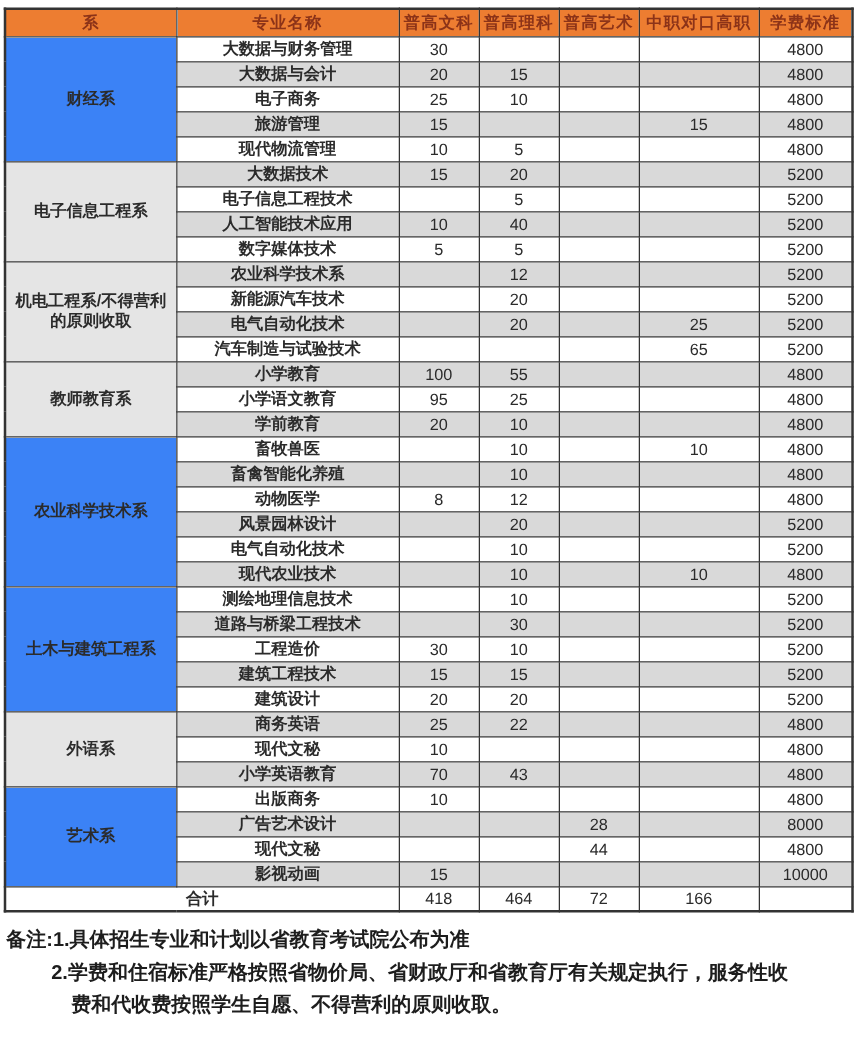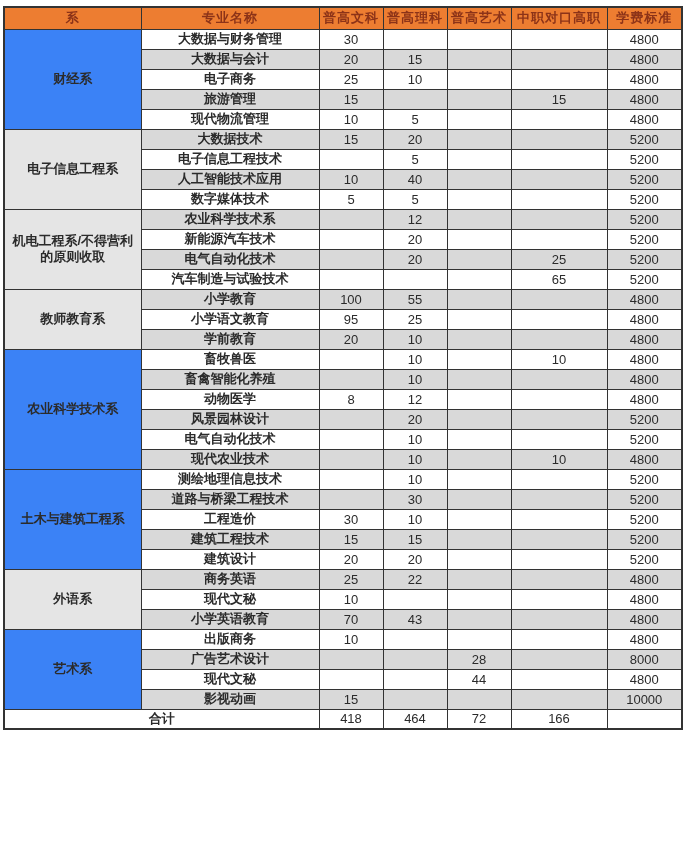--- a/index.html
+++ b/index.html
@@ -376,13 +376,18 @@
           <td colspan="2" class="total-label">合计</td>
           <td>418</td>
           <td>464</td>
           <td>72</td>
           <td>166</td>
           <td></td>
         </tr>
       </tbody>
   </table>
 
+  <div class="notes">
+    <div class="n1">备注:1.具体招生专业和计划以省教育考试院公布为准</div>
+    <div class="n2">2.学费和住宿标准严格按照省物价局、省财政厅和省教育厅有关规定执行，服务性收</div>
+    <div class="n3">费和代收费按照学生自愿、不得营利的原则收取。</div>
+  </div>
 </div>
 
 </body></html>

